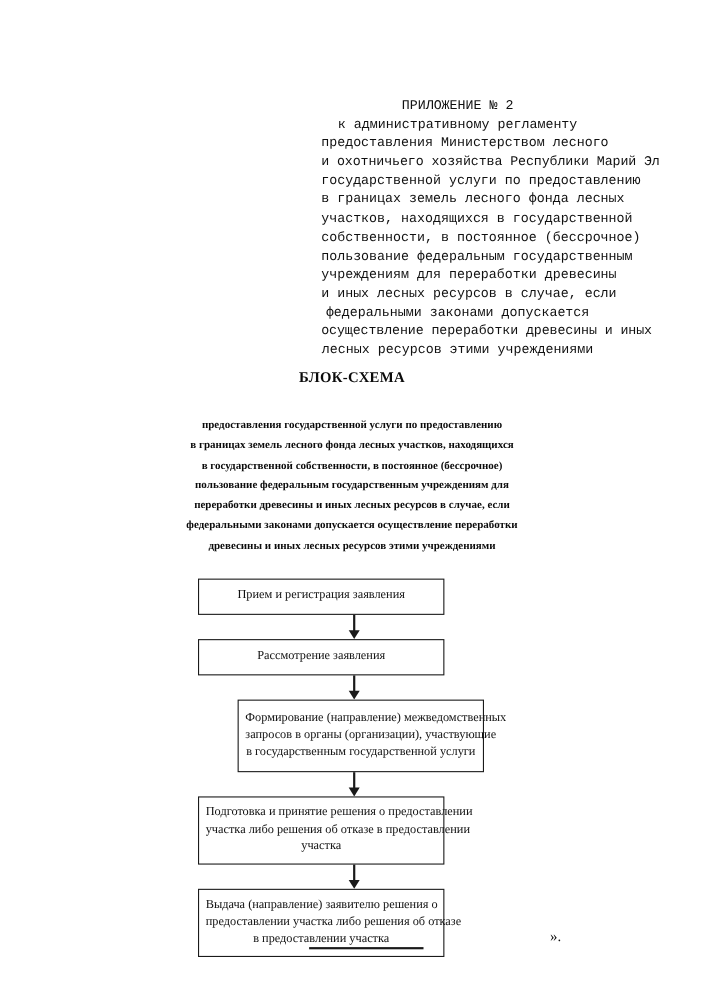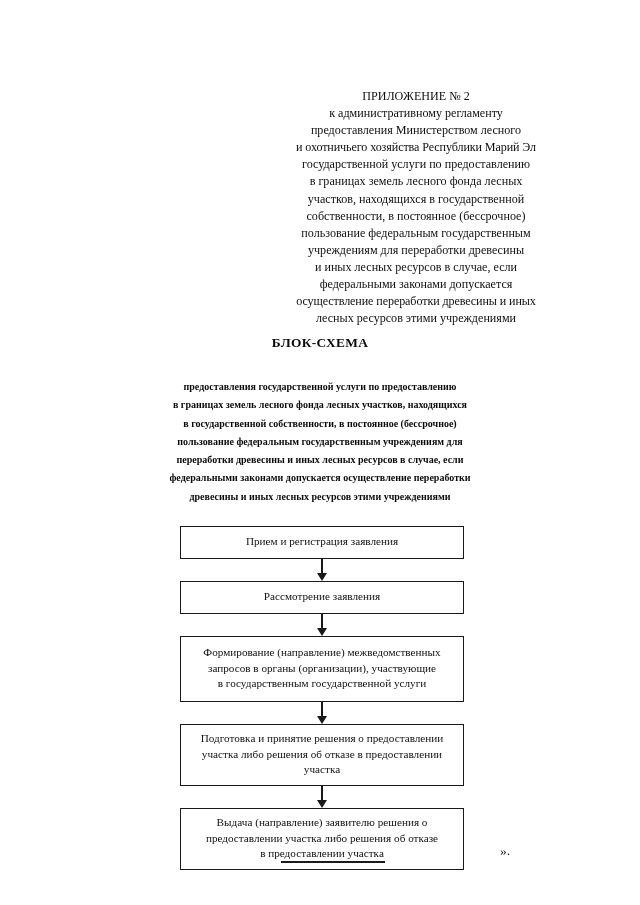--- a/index.html
+++ b/index.html
@@ -31,20 +31,21 @@
     top: 88px;
     width: 248px;
     text-align: center;
     font-size: 12.1px;
     line-height: 17.1px;
     color: #101010;
   }
   .header-note .ln {
     display: block;
     white-space: nowrap;
+    font-family: Liberation Mono, monospace;
   }
   .header-note .ln.wide {
     letter-spacing: -0.1px;
   }
 
   
   .doc-title {
     position: absolute;
     left: 0;
     top: 335px;
@@ -77,40 +78,40 @@
   .flow {
     position: absolute;
     left: 180px;
     top: 526px;
     width: 284px;
   }
 
   .flow-box {
     position: relative;
     box-sizing: border-box;
-    width: 284px;
+    width: 224px;
     border: 1.2px solid #1a1a1a;
     background: #ffffff;
     text-align: center;
     font-size: 11.2px;
     line-height: 15.4px;
     color: #111111;
     padding: 5px 6px 6px 6px;
     display: flex;
     flex-direction: column;
     justify-content: center;
   }
   .flow-box .ln {
     display: block;
     white-space: nowrap;
   }
 
   .flow-box.h1 { height: 33px; }
   .flow-box.h2 { height: 33px; }
-  .flow-box.h3 { height: 66px; }
+  .flow-box.h3 { height: 66px; margin-left: 36px; }
   .flow-box.h4 { height: 62px; }
   .flow-box.h5 { height: 62px; }
 
   
   .connector {
     position: relative;
     width: 284px;
     height: 22px;
   }
   .connector .stem {

